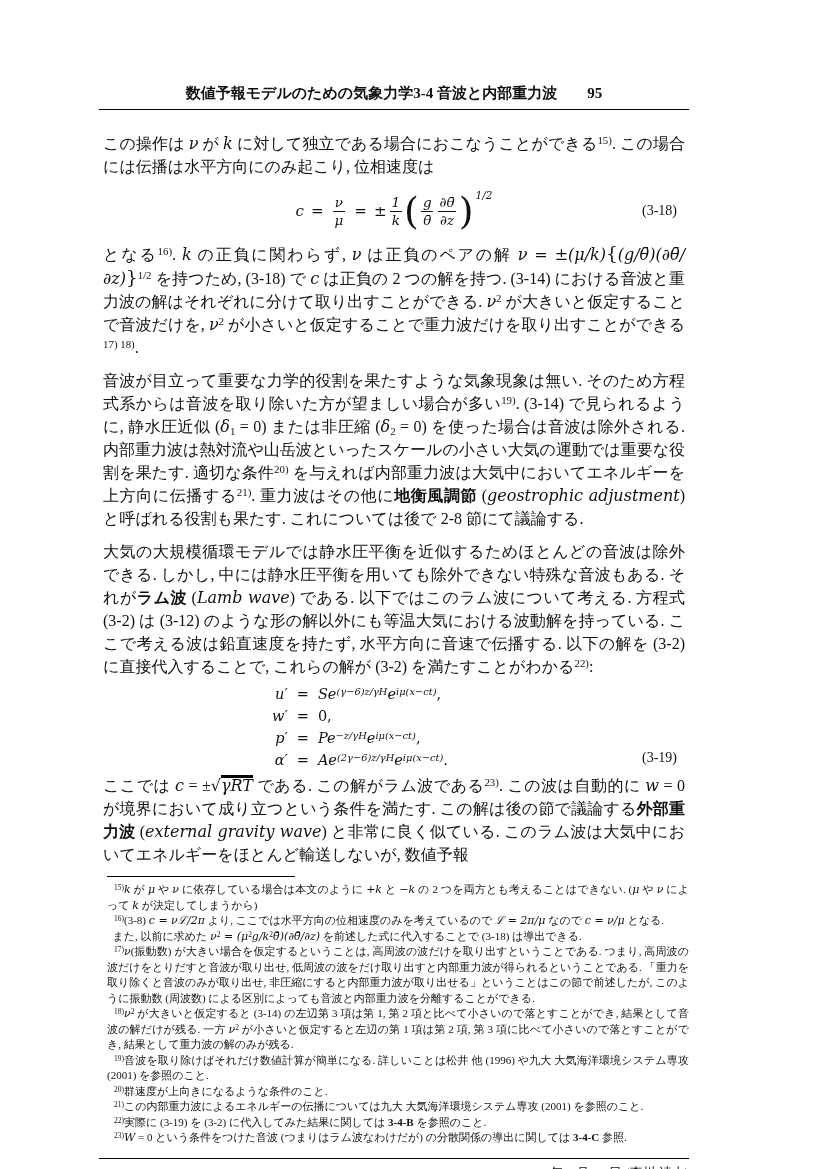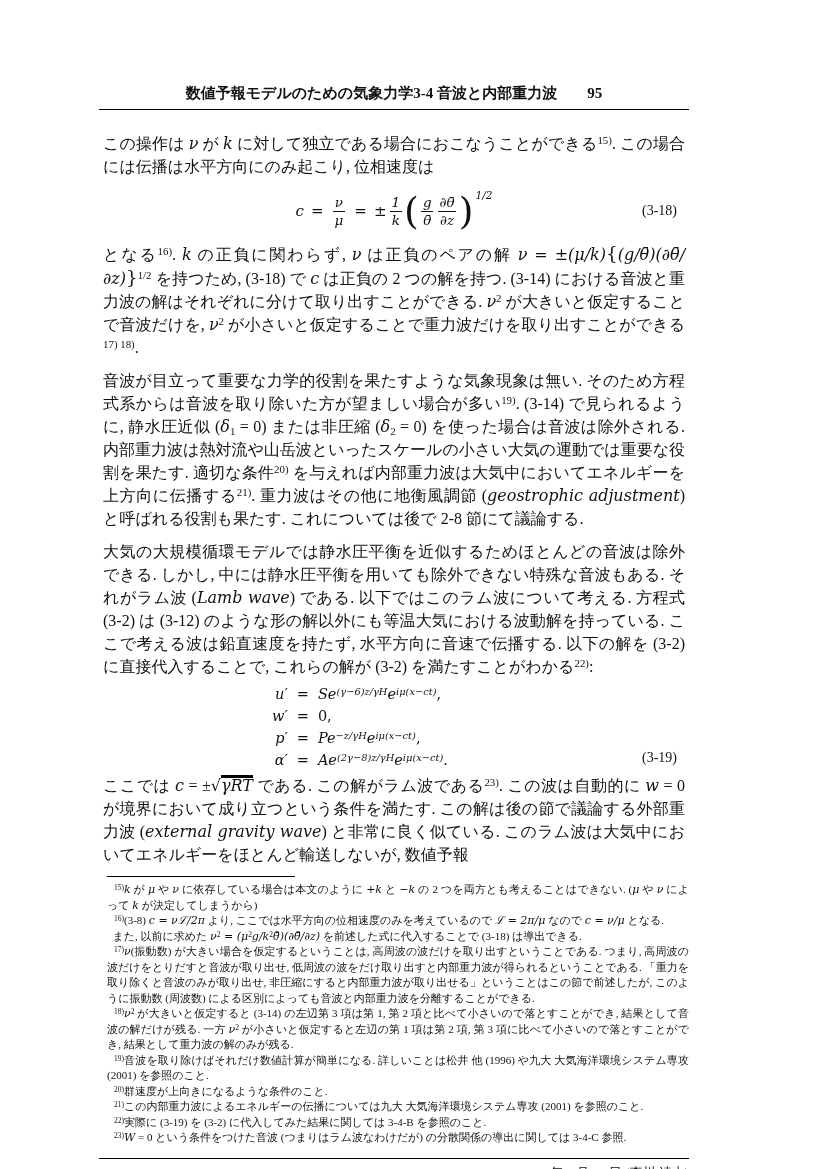--- a/index.html
+++ b/index.html
@@ -21,21 +21,21 @@
   .pageno{margin-left:30px;}
 
   
   .body{font-size:16px;line-height:23px;text-align:justify;margin:4px;}
   .p1{margin-top:22px;}
   .sp{margin-top:10px;}
 
   .sup{font-size:0.68em;vertical-align:0.45em;line-height:0;}
   .sub{font-size:0.68em;vertical-align:-0.25em;line-height:0;}
   .m{font-family:"DejaVu Serif",serif;font-style:italic;}
-  .b{font-weight:normal;}
+  .b{font-weight:bold;}
   .i{font-family:"DejaVu Serif",serif;font-style:italic;}
   .bb{font-family:"DejaVu Serif",serif;font-style:normal;font-size:1.15em;}
   .rad{border-top:3px solid #000000;display:inline-block;line-height:1.05;}
 
   
   .eqline{
     display:flex;justify-content:center;align-items:center;position:relative;
     margin:8px 0 6px;height:50px;
     font-family:"DejaVu Serif",serif;font-size:15px;font-style:italic;
   }
@@ -130,21 +130,21 @@
         <span class="lhs">w′</span>
         <span class="rel319">=</span>
         <span class="rhs">0,</span>
 
         <span class="lhs">p′</span>
         <span class="rel319">=</span>
         <span class="rhs"><span class="m">Pe</span><span class="m sup">−z/γH</span><span class="m">e</span><span class="m sup">iμ(x−ct)</span>,</span>
 
         <span class="lhs">α′</span>
         <span class="rel319">=</span>
-        <span class="rhs"><span class="m">Ae</span><span class="m sup">(2γ−8)z/γH</span><span class="m">e</span><span class="m sup">iμ(x−ct)</span>.</span>
+        <span class="rhs"><span class="m">Ae</span><span class="m sup">(2γ−6)z/γH</span><span class="m">e</span><span class="m sup">iμ(x−ct)</span>.</span>
       </div>
       <span class="eqnum319">(3-19)</span>
     </div>
 
     <p class="body">ここでは <span class="m">c</span> = ±<span class="m">√</span><span class="m rad">γRT̄</span> である. この解がラム波である<span class="sup">23)</span>. この波は自動的に <span class="m">w</span> = 0 が境界において成り立つという条件を満たす. この解は後の節で議論する<span class="b">外部重力波</span> (<span class="i">external gravity wave</span>) と非常に良く似ている. このラム波は大気中においてエネルギーをほとんど輸送しないが, 数値予報</p>
 
     <div class="footnotes">
       <div class="fnrule"></div>
       <div class="fn"><span class="sup">15)</span><span class="m">k</span> が <span class="m">μ</span> や <span class="m">ν</span> に依存している場合は本文のように <span class="m">+k</span> と <span class="m">−k</span> の 2 つを両方とも考えることはできない. (<span class="m">μ</span> や <span class="m">ν</span> によって <span class="m">k</span> が決定してしまうから)</div>
       <div class="fn"><span class="sup">16)</span>(3-8) <span class="m">c = νℒ/2π</span> より, ここでは水平方向の位相速度のみを考えているので <span class="m">ℒ = 2π/μ</span> なので <span class="m">c = ν/μ</span> となる.<br>&nbsp;&nbsp;また, 以前に求めた <span class="m">ν</span><span class="sup">2</span><span class="m"> = (μ</span><span class="sup">2</span><span class="m">g/k</span><span class="sup">2</span><span class="m">θ̄)(∂θ̄/∂z)</span> を前述した式に代入することで (3-18) は導出できる.</div>

